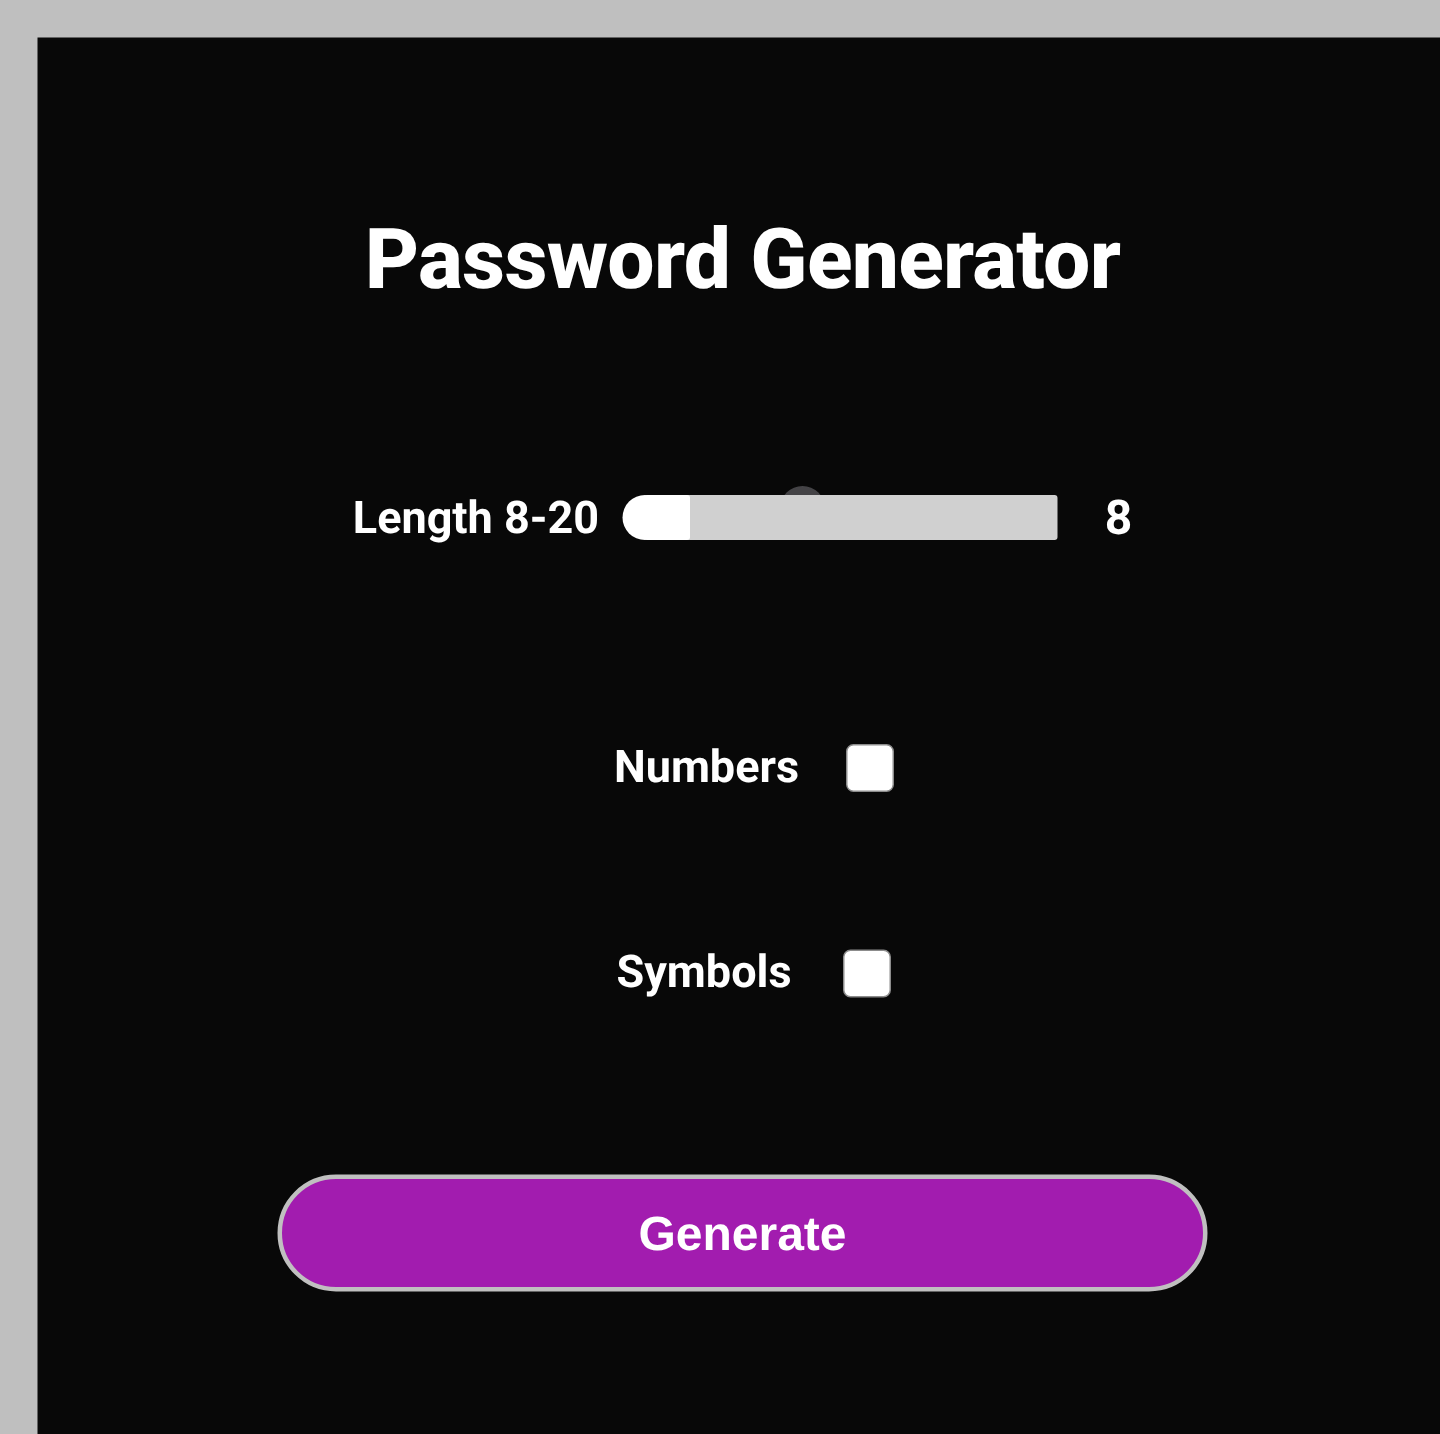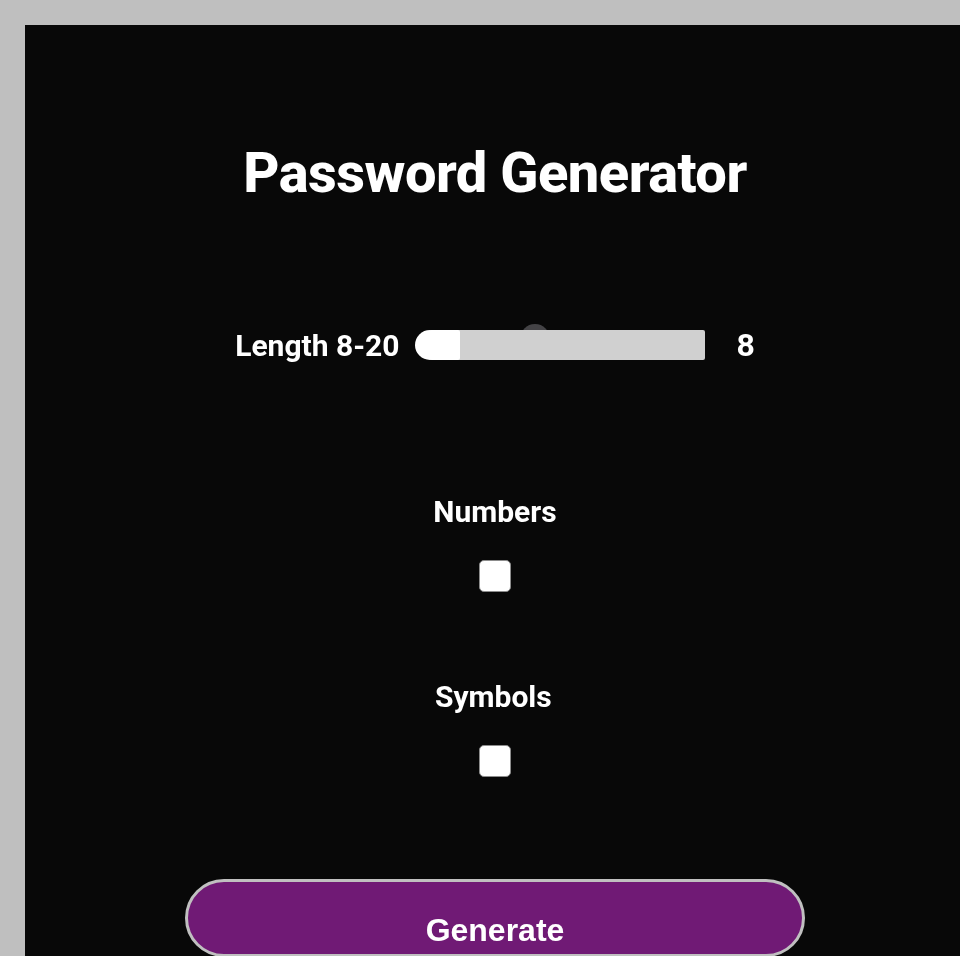--- a/index.html
+++ b/index.html
@@ -112,48 +112,48 @@
     .length-value {
       color: #ffffff;
       font-size: 32px;
       font-weight: 700;
     }
     .option-row {
       display: flex;
       align-items: center;
       gap: 16px;
       margin-bottom: 42px;
-      flex-direction: column;
     }
     .option-label {
       color: #ffffff;
       font-size: 30px;
       font-weight: 700;
       min-width: 150px;
     }
     .checkbox {
       width: 24px;
       height: 24px;
       background: #ffffff;
       border-radius: 5px;
       border: 1px solid #8c8c8c;
       cursor: pointer;
     }
     .generate-btn {
       margin-top: 45px;
       width: 620px;
       height: 78px;
-      background: #701a75;
+      background: #a21caf;
       border: 3px solid #c0c0c0;
       border-radius: 999px;
       color: #ffffff;
       font-size: 32px;
       font-weight: 700;
       cursor: pointer;
       display: flex;
+      align-items: center;
       justify-content: center;
     }
   </style>
 </head>
 <body>
 
 <div class="card">
   <h1 class="title">Password Generator</h1>
 
 

